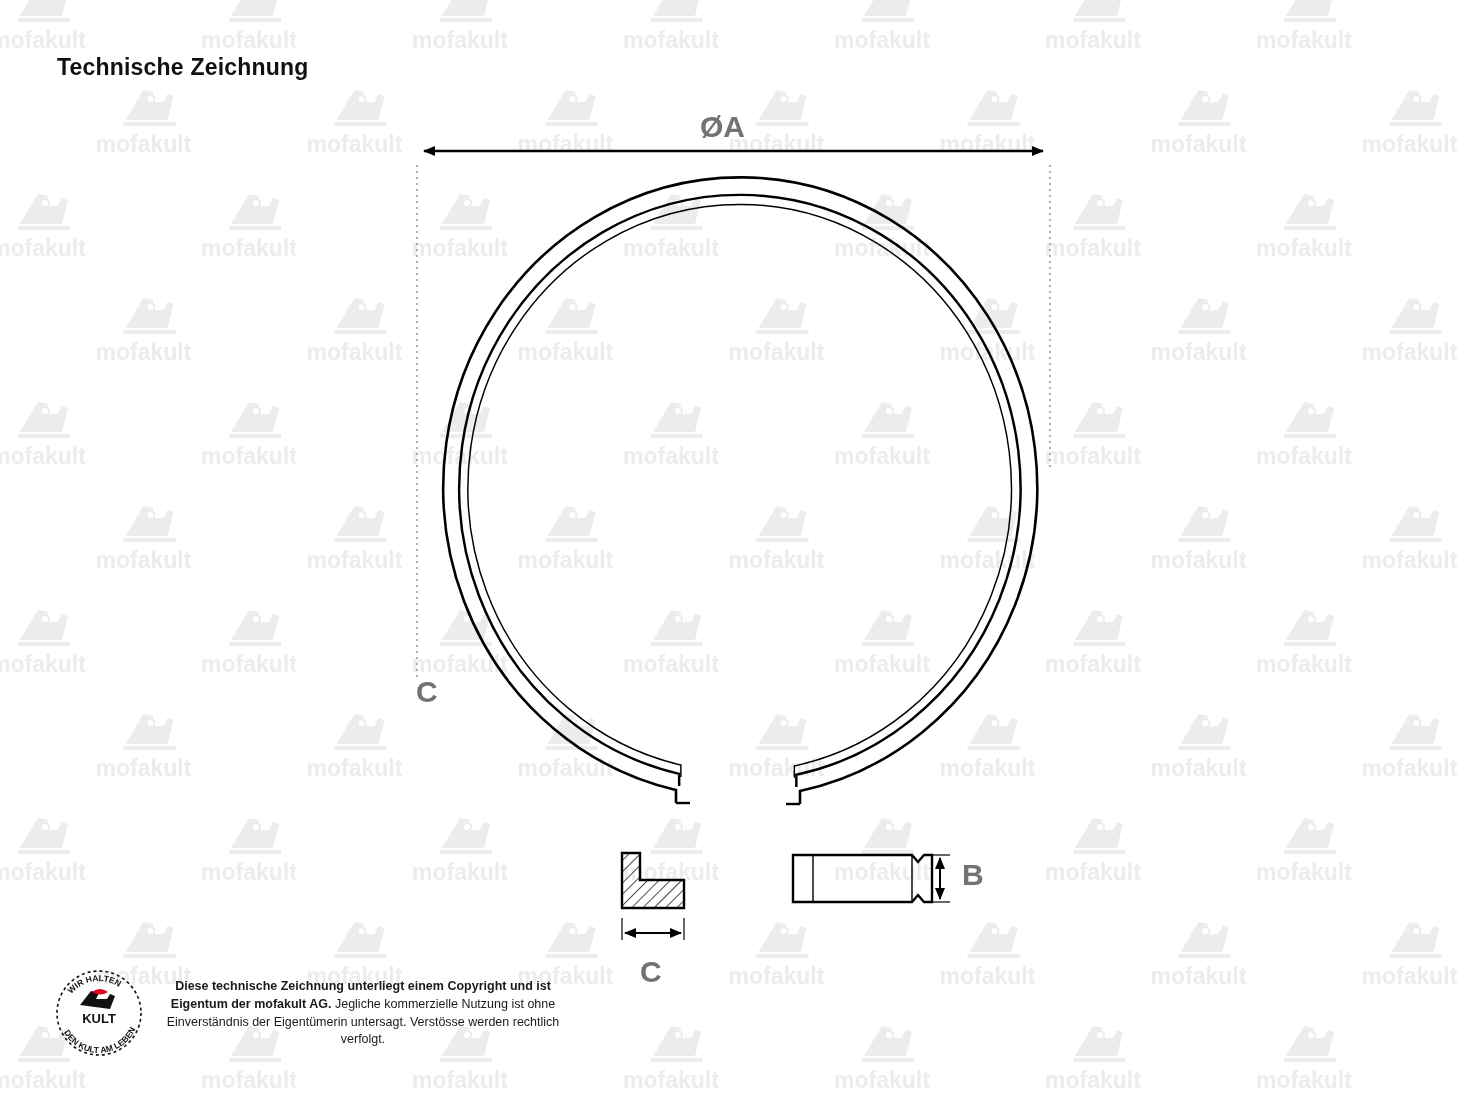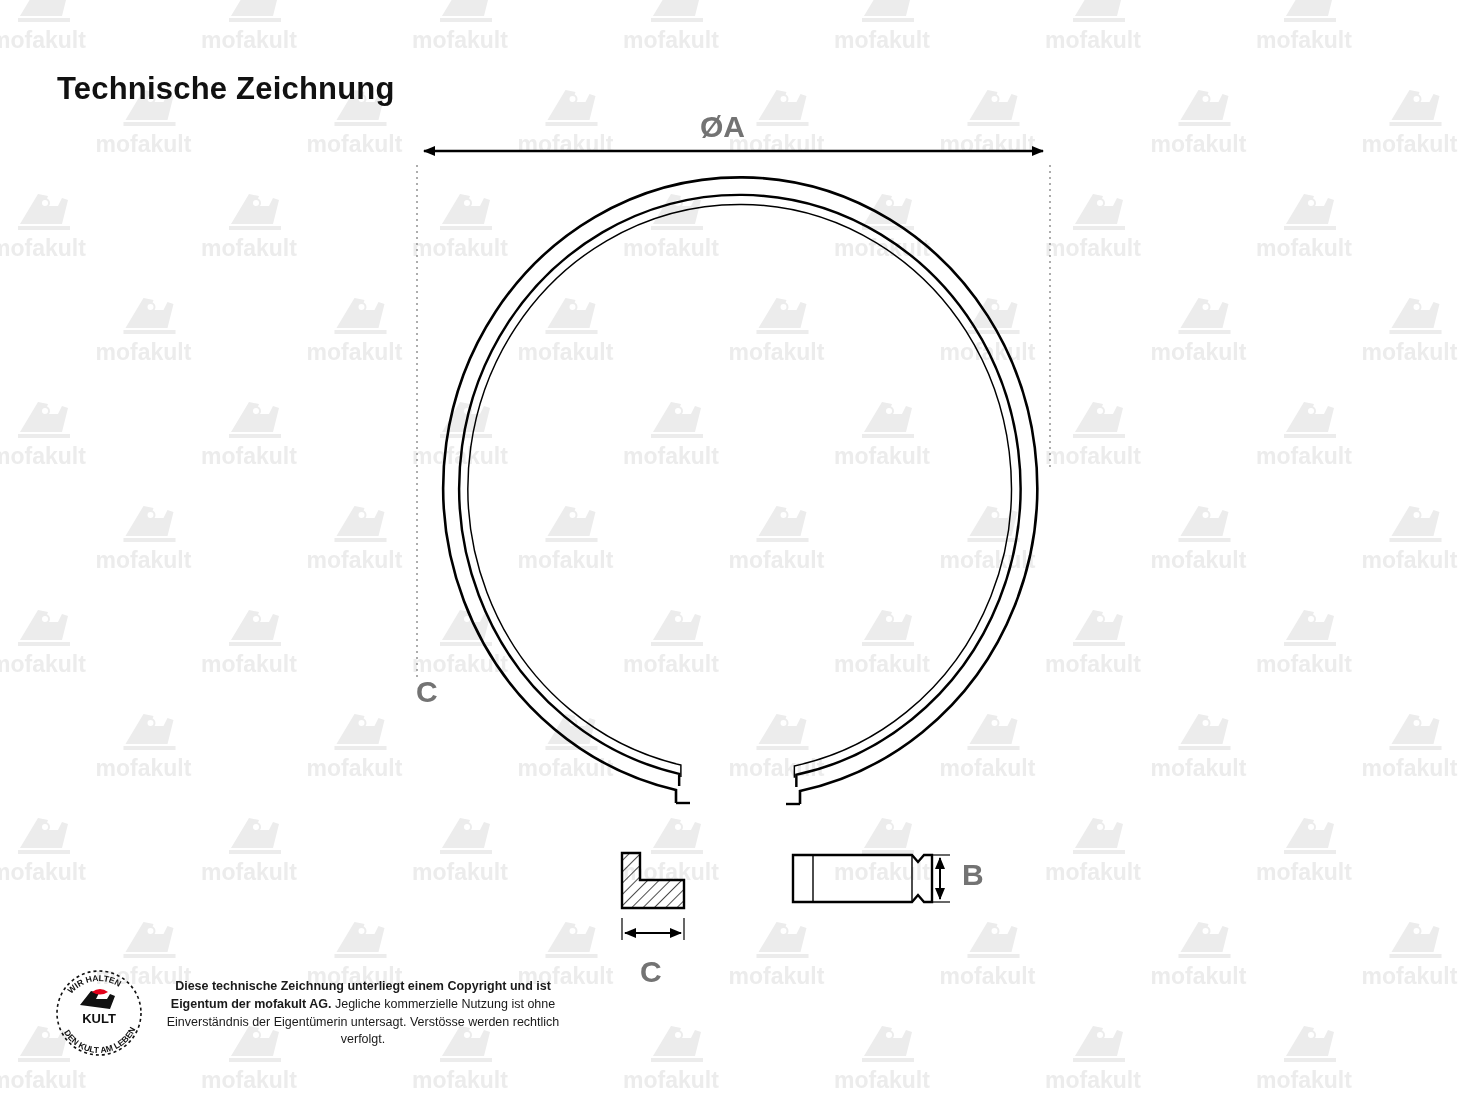--- a/index.html
+++ b/index.html
@@ -30,22 +30,22 @@
     position: absolute;
     left: 0;
     top: 0;
     width: 1468px;
     height: 1101px;
     z-index: 2;
   }
   #title {
     position: absolute;
     left: 57px;
-    top: 71px;
-    font-size: 31px;
+    top: 54px;
+    font-size: 23px;
     font-weight: 700;
     color: #111111;
     letter-spacing: 0.2px;
     z-index: 3;
   }
   #copyright-block {
     position: absolute;
     left: 163px;
     top: 978px;
     width: 400px;

